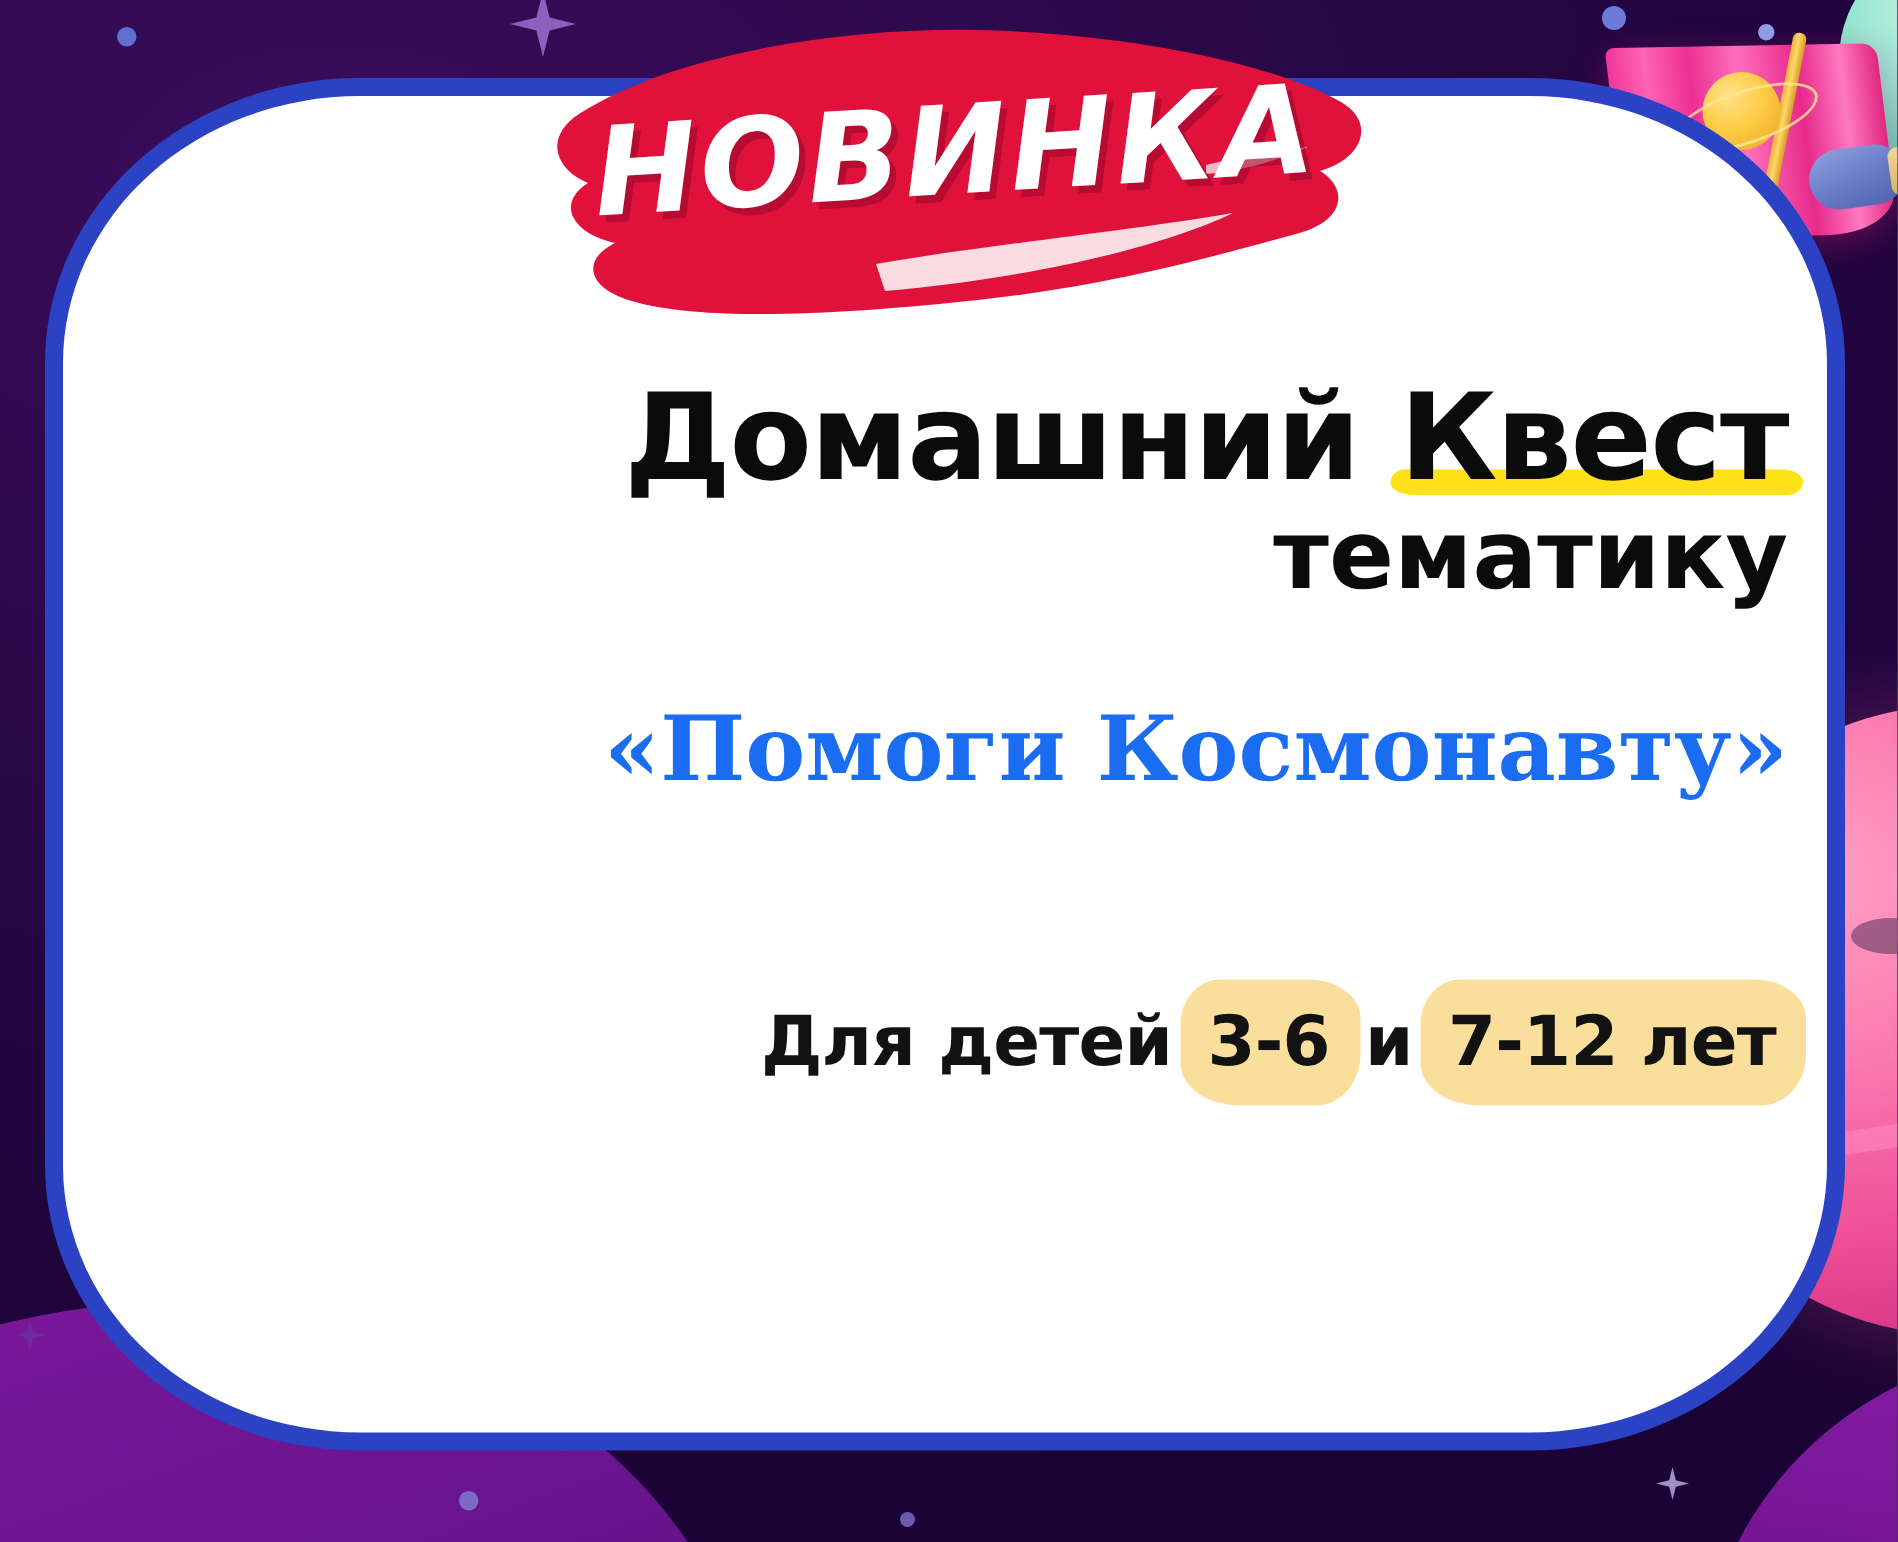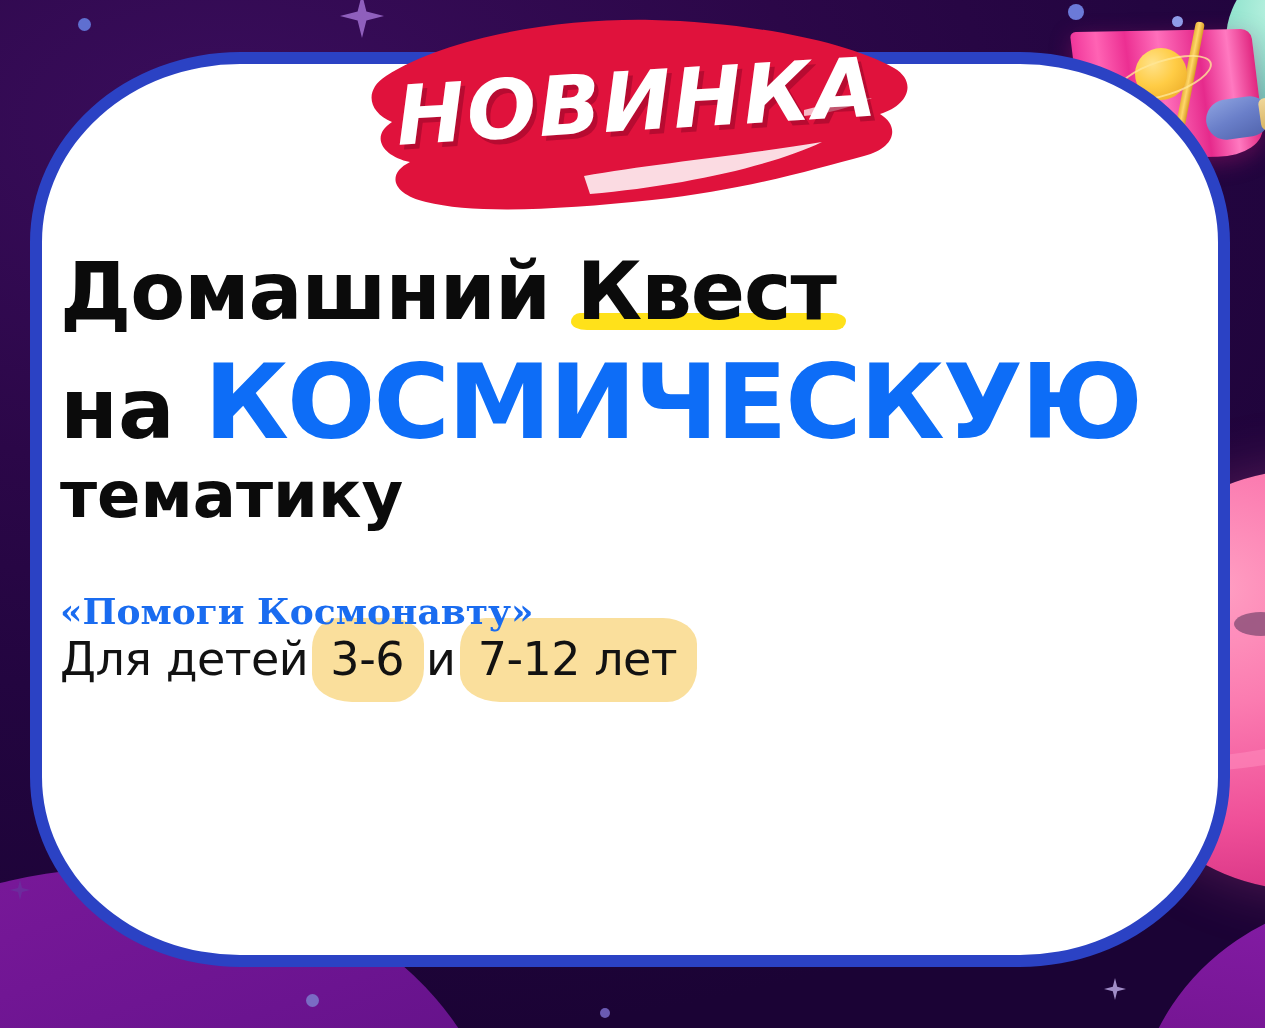--- a/index.html
+++ b/index.html
@@ -174,22 +174,22 @@
     letter-spacing:2px;
     color:#ffffff;
     transform:rotate(-3.5deg);
     text-shadow:4px 5px 0 rgba(150,5,40,.55);
     white-space:nowrap;
   }
 
   
   .content{
     position:absolute;
-    left:60px; right:53px; top:250px;
-    text-align:left;
+    left:60px; right:73px; top:250px;
+    text-align:right;
     z-index:15;
   }
   .line{white-space:nowrap;}
 
   .l1{
     font-family:"DejaVu Sans", sans-serif;
     font-size:80px;
     font-weight:700;
     color:#0b0b0b;
     letter-spacing:-1px;
@@ -223,32 +223,33 @@
     font-family:"DejaVu Sans", sans-serif;
     font-size:64px;
     font-weight:700;
     color:#0b0b0b;
     line-height:1.05;
     margin-top:4px;
   }
 
   .subtitle{
     font-family:"DejaVu Serif", serif;
-    font-size:36px;
+    font-size:60px;
     font-weight:700;
     color:#1a6cf0;
     margin-top:60px;
     letter-spacing:0px;
   }
 
   .ages{
     font-family:"DejaVu Sans", sans-serif;
     font-size:46px;
-    font-weight:400;
+    font-weight:700;
     color:#121212;
+    margin-top:132px;
     letter-spacing:-.5px;
   }
   .mark{position:relative;display:inline-block;padding:0 8px;}
   .mark .mark-bg{
     position:absolute;
     left:-10px; right:-12px; top:-14px; bottom:-16px;
     background:#fadf9c;
     border-radius:26px 34px 30px 40px / 30px 26px 34px 28px;
     z-index:-1;
   }
@@ -312,23 +313,20 @@
     </div>
     <div class="badge-text">НОВИНКА</div>
   </div>
 
   <div class="content">
 
     <div class="line l1">
       <span>Домашний </span><span class="hl-word"><span class="hl-bar"></span><span>Квест</span></span>
     </div>
 
-    <div class="line l2">
-      <span>на </span><span class="big-blue">КОСМИЧЕСКУЮ</span>
-    </div>
 
     <div class="line l3">тематику</div>
 
     <div class="subtitle">«Помоги Космонавту»</div>
 
     <div class="ages">
       <span>Для детей </span><span class="mark"><span class="mark-bg"></span><span>3-6</span></span><span> и </span><span class="mark"><span class="mark-bg"></span><span>7-12 лет</span></span>
     </div>
 
   </div>

